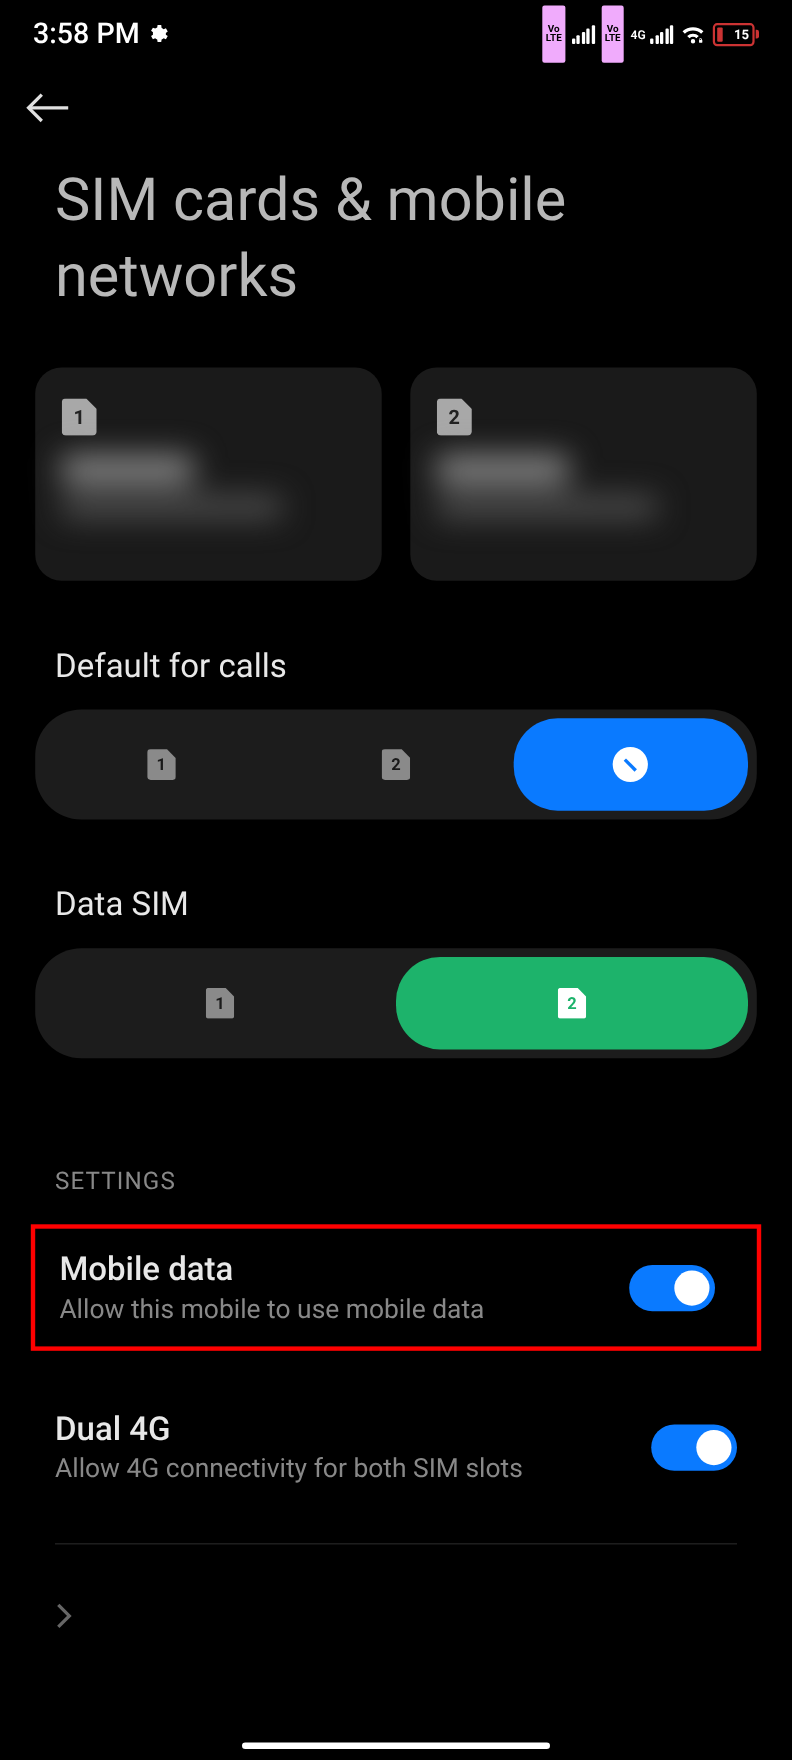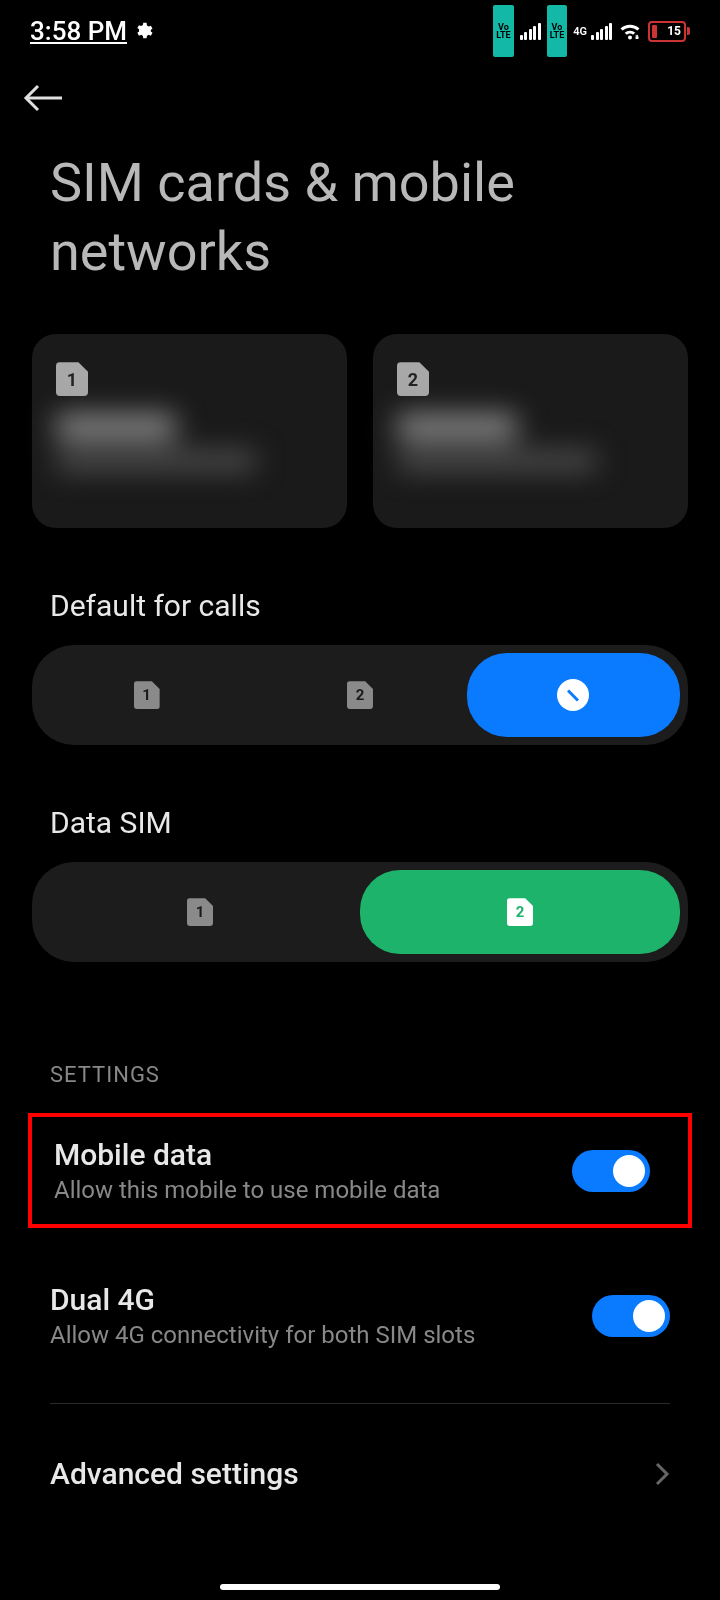--- a/index.html
+++ b/index.html
@@ -22,33 +22,32 @@
       align-items: center;
       padding: 12px 30px 8px 30px;
       height: 58px;
     }
     .status-left {
       display: flex;
       align-items: center;
       gap: 6px;
       font-size: 26px;
       font-weight: 500;
-      text-decoration: underline;
     }
     .gear-icon {
       width: 20px;
       height: 20px;
     }
     .status-right {
       display: flex;
       align-items: center;
       gap: 6px;
     }
     .volte-badge {
-      background: #14b8a6;
+      background: #f0abfc;
       color: #000;
       font-size: 9px;
       font-weight: 700;
       padding: 18px 3px;
       border-radius: 2px;
       line-height: 0.9;
       text-align: center;
     }
     .signal-bars {
       display: flex;
@@ -432,20 +431,19 @@
     <div class="setting-text">
       <div class="setting-title">Dual 4G</div>
       <div class="setting-desc">Allow 4G connectivity for both SIM slots</div>
     </div>
     <div class="toggle"></div>
   </div>
 
   <div class="divider"></div>
 
   <div class="advanced-row">
-    <div class="advanced-title">Advanced settings</div>
     <svg class="chevron" width="16" height="26" viewBox="0 0 16 26" fill="none" stroke="#666" stroke-width="3">
       <polyline points="3,3 13,13 3,23"></polyline>
     </svg>
   </div>
 </div>
 
 <div class="home-indicator"></div>
 
 </body></html>

